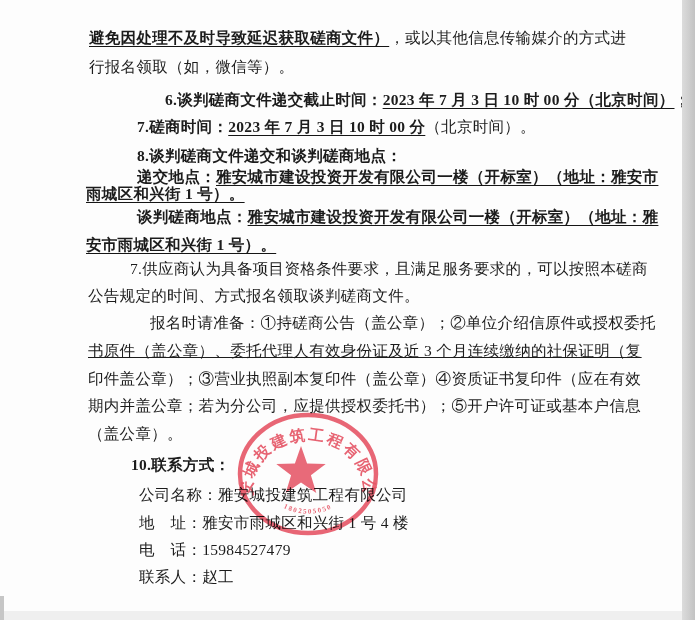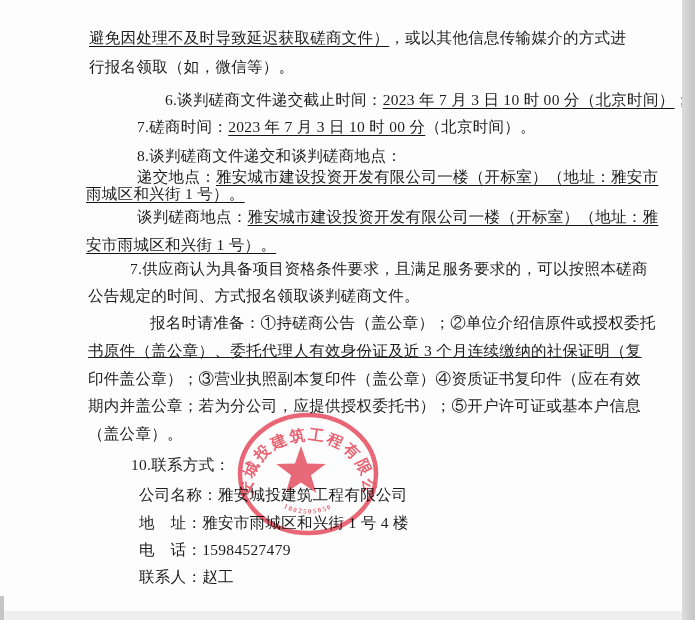--- a/index.html
+++ b/index.html
@@ -7,21 +7,21 @@
   .page {
     position:relative; width:695px; height:620px; overflow:hidden;
     background:#fdfdfd;
     font-family:"Liberation Serif","DejaVu Serif",serif;
     color:#1c1c1c;
   }
   .text-line {
     position:absolute; white-space:nowrap;
     font-size:15.5px; line-height:1.15; letter-spacing:0.3px;
   }
-  .text-line span.bold { font-weight:400; }
+  .text-line span.bold { font-weight:700; }
   .text-line span.underline {
     text-decoration-line:underline;
     text-decoration-thickness:1.4px;
     text-underline-offset:3px;
     text-decoration-color:#151515;
   }
   .scan-edge-right {
     position:absolute; top:0; left:682px; width:13px; height:620px;
     background:linear-gradient(to right,#dcdcdc,#c3c3c3);
   }

